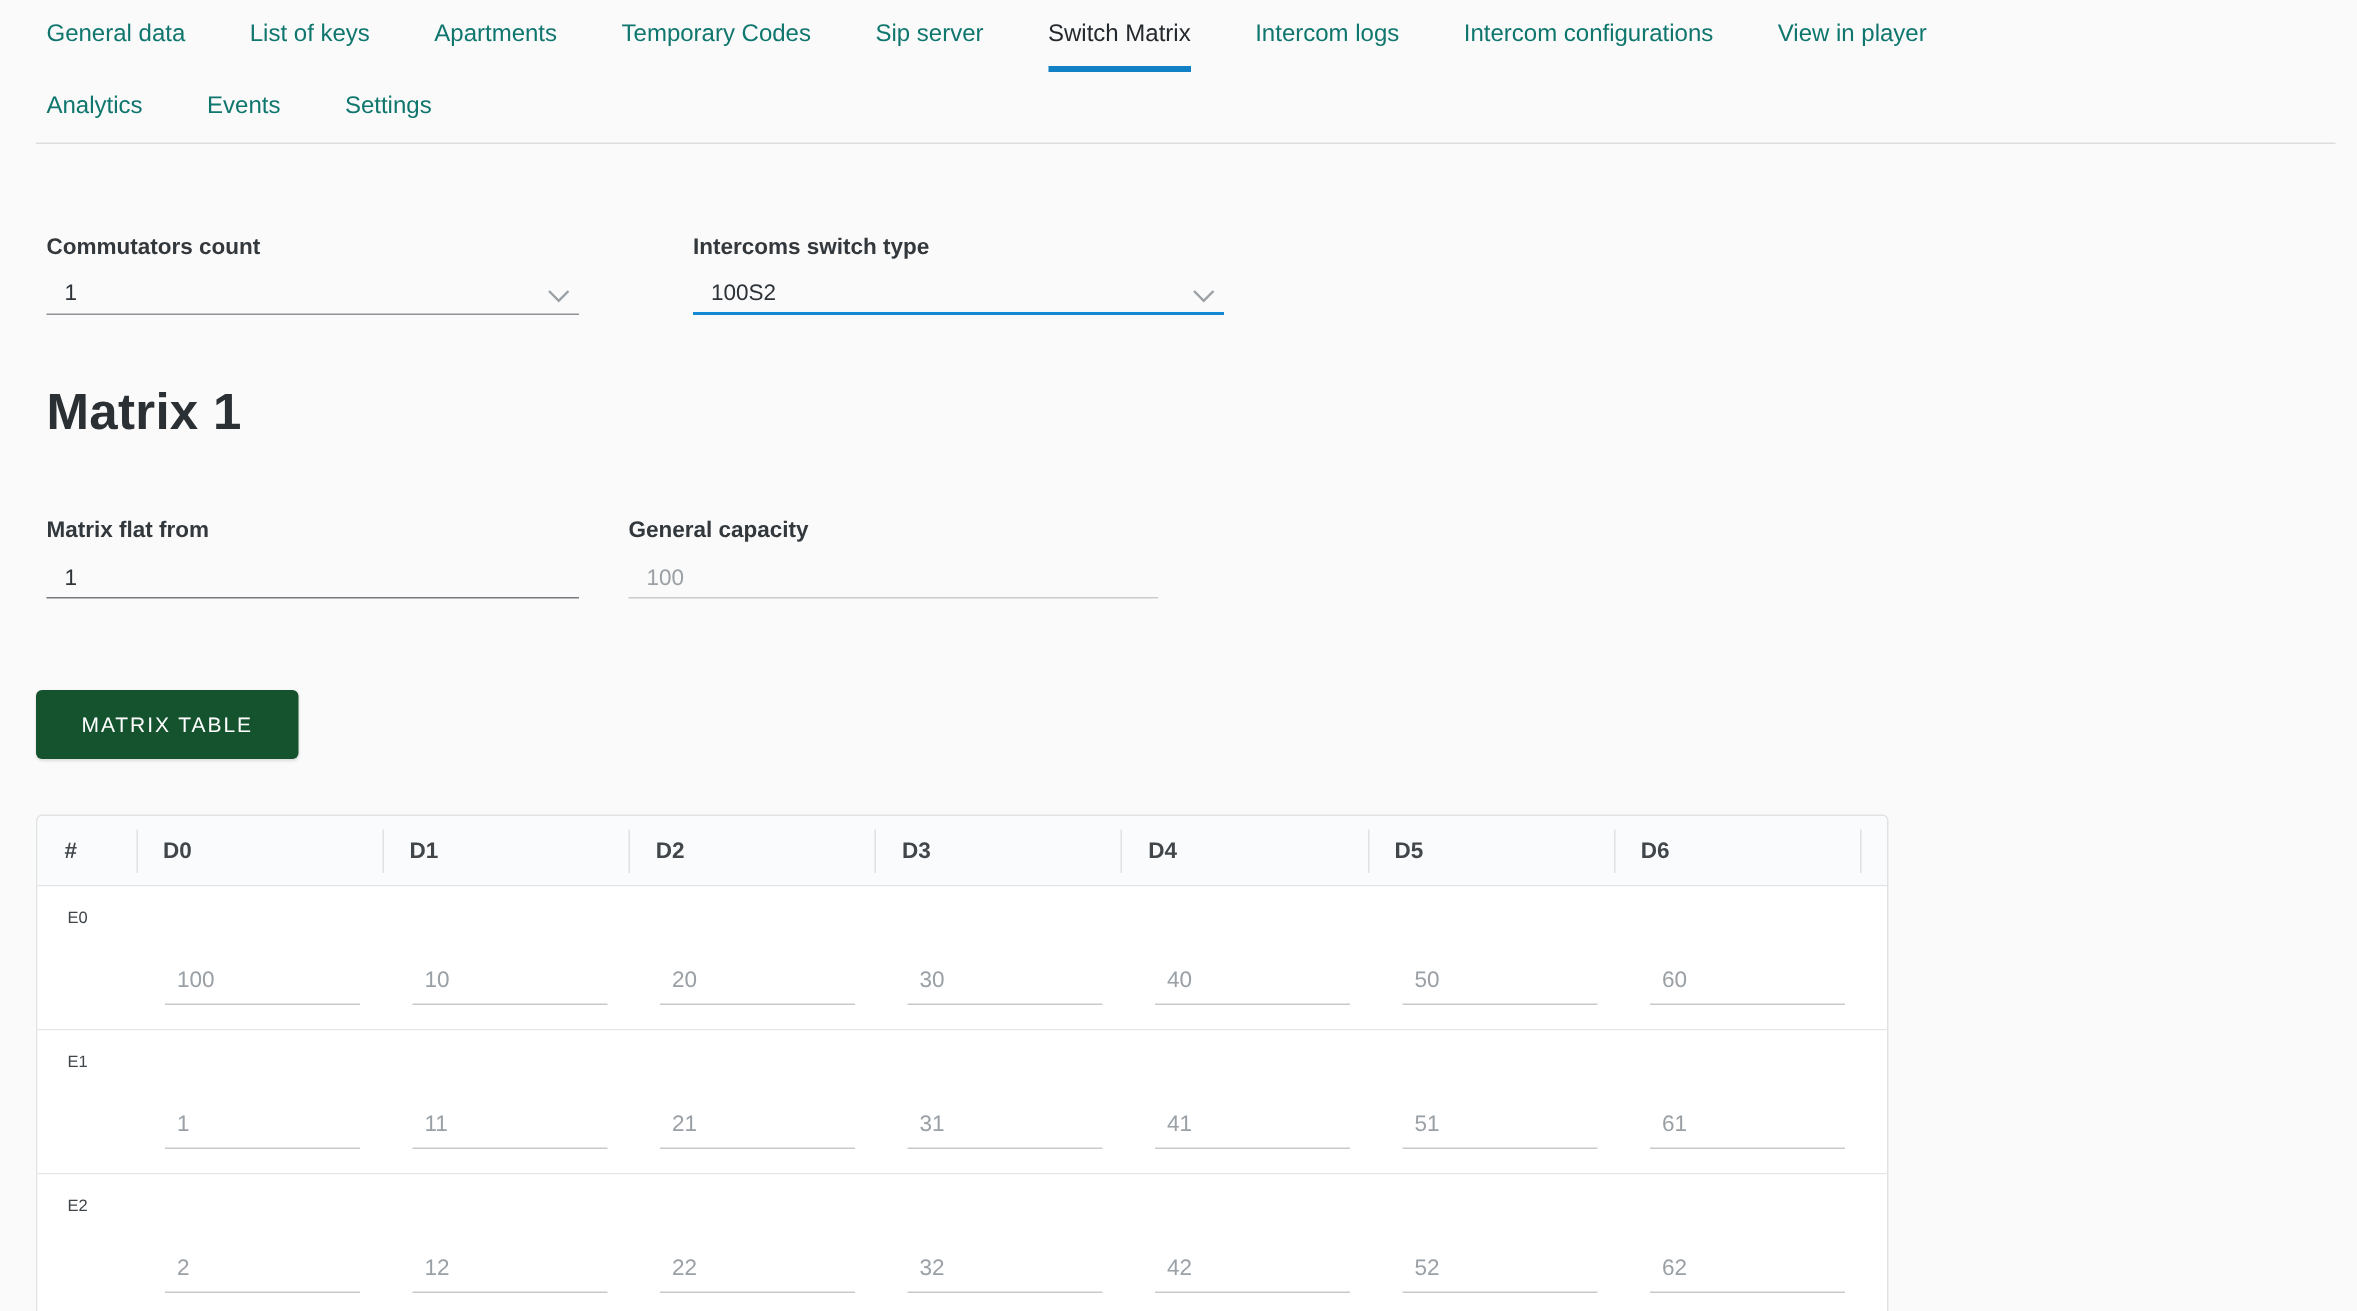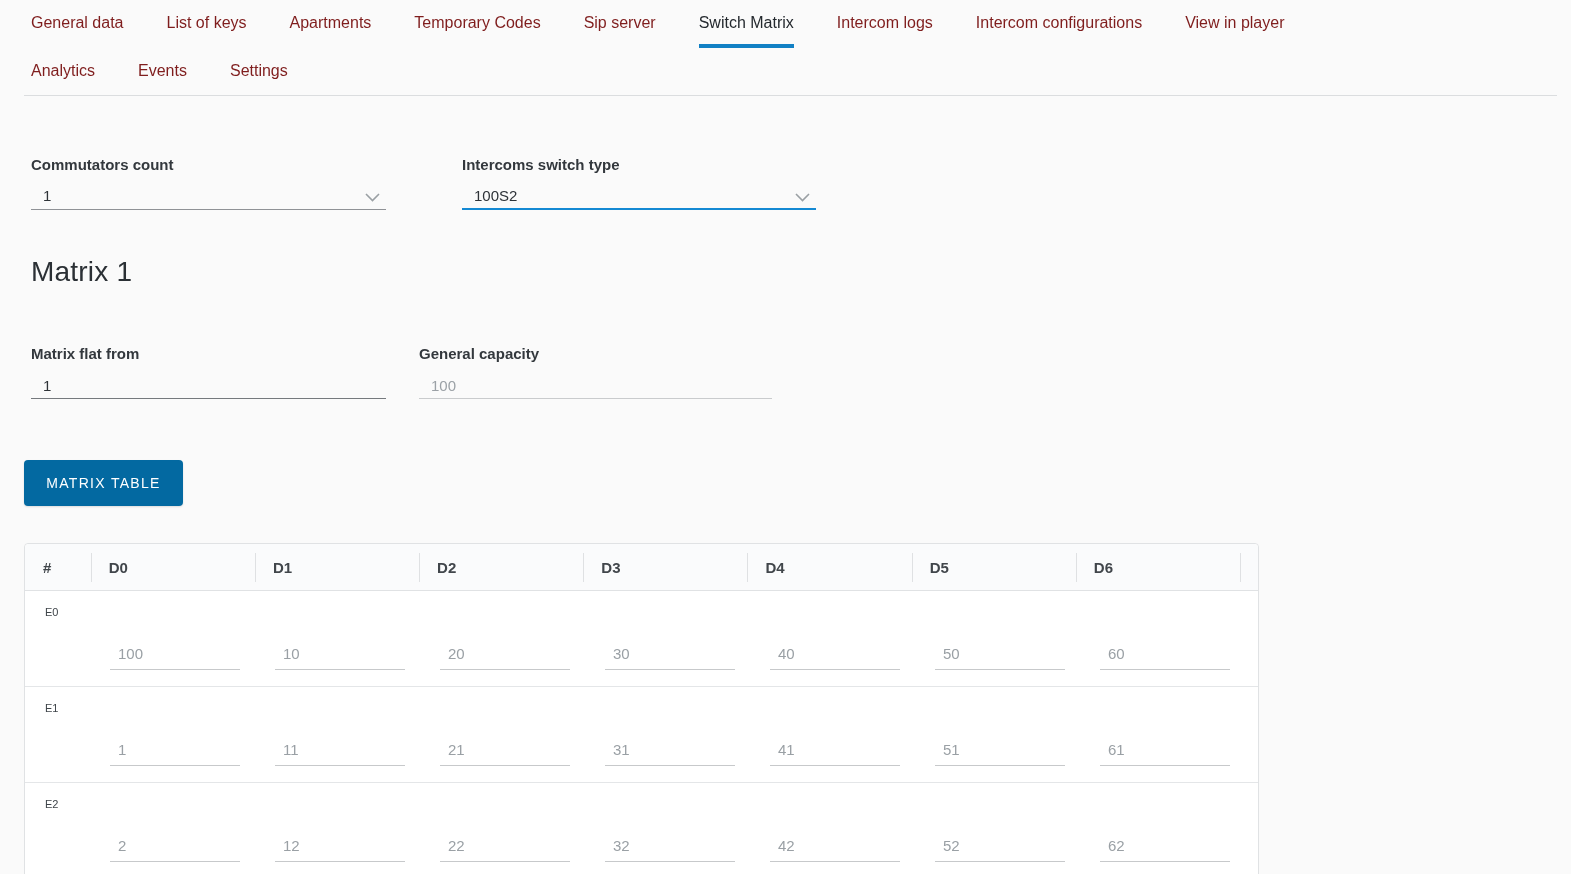--- a/index.html
+++ b/index.html
@@ -7,21 +7,21 @@
   .page {
     position:relative; width:1571px; height:874px; overflow:hidden;
     background:#fafafa; font-family:"Liberation Sans", sans-serif;
   }
 
   
   .tabs { position:absolute; display:flex; gap:43px; left:31px; }
   .tabs.r1 { top:13px; }
   .tabs.r2 { top:61px;align-items:center; }
   .tab {
-    position:relative; font-size:16px; color:#7f1d1d; line-height:20px;
+    position:relative; font-size:16px; color:#0f766e; line-height:20px;
     padding-bottom:11px; cursor:pointer; white-space:nowrap;
   }
   .tab.active { color:#24292e; }
   .tab.active::after {
     content:""; position:absolute; left:0; right:0; bottom:-4px; height:4px;
     background:#1180c4;
   }
   .divider { position:absolute; left:24px; top:95px; width:1533px; height:1px; background:#dbdddf; }
 
   
@@ -42,28 +42,28 @@
   .control.u-disabled { border-bottom:1px solid #c9cbcd; }
   .control .chev { position:absolute; right:6px; top:8px; line-height:0; }
   .txtinput {
     width:100%; height:22px; border:none; outline:none; background:transparent;
     font-family:"Liberation Sans", sans-serif; font-size:15px; color:#2e3338;
     padding-left:12px;
   }
   .txtinput::placeholder { color:#9ba1a6; opacity:1; }
 
   .h-matrix {
-    position:absolute; left:31px; top:256px; font-size:28px; font-weight:400;
+    position:absolute; left:31px; top:256px; font-size:34px; font-weight:700;
     color:#2b3035; letter-spacing:0.2px;
   }
 
   
   .btn {
-    position:absolute; left:24px; top:460px; width:159px; height:46px;
-    background:#0369a1; color:#ffffff; border:none; border-radius:4px;
+    position:absolute; left:24px; top:460px; width:175px; height:46px;
+    background:#14532d; color:#ffffff; border:none; border-radius:4px;
     font-family:"Liberation Sans", sans-serif; font-size:14px;
     letter-spacing:1.3px; cursor:pointer; box-shadow:0 1px 2px rgba(0,0,0,0.12);
   }
 
   
   .mtable {
     position:absolute; left:24px; top:543px; width:1235px; height:340px;
     background:#ffffff; border:1px solid #e0e2e4; border-radius:4px;
   }
   .thead { display:flex; height:47px; background:#fafbfc; border-bottom:1px solid #e0e2e4; border-radius:4px 4px 0 0; }

